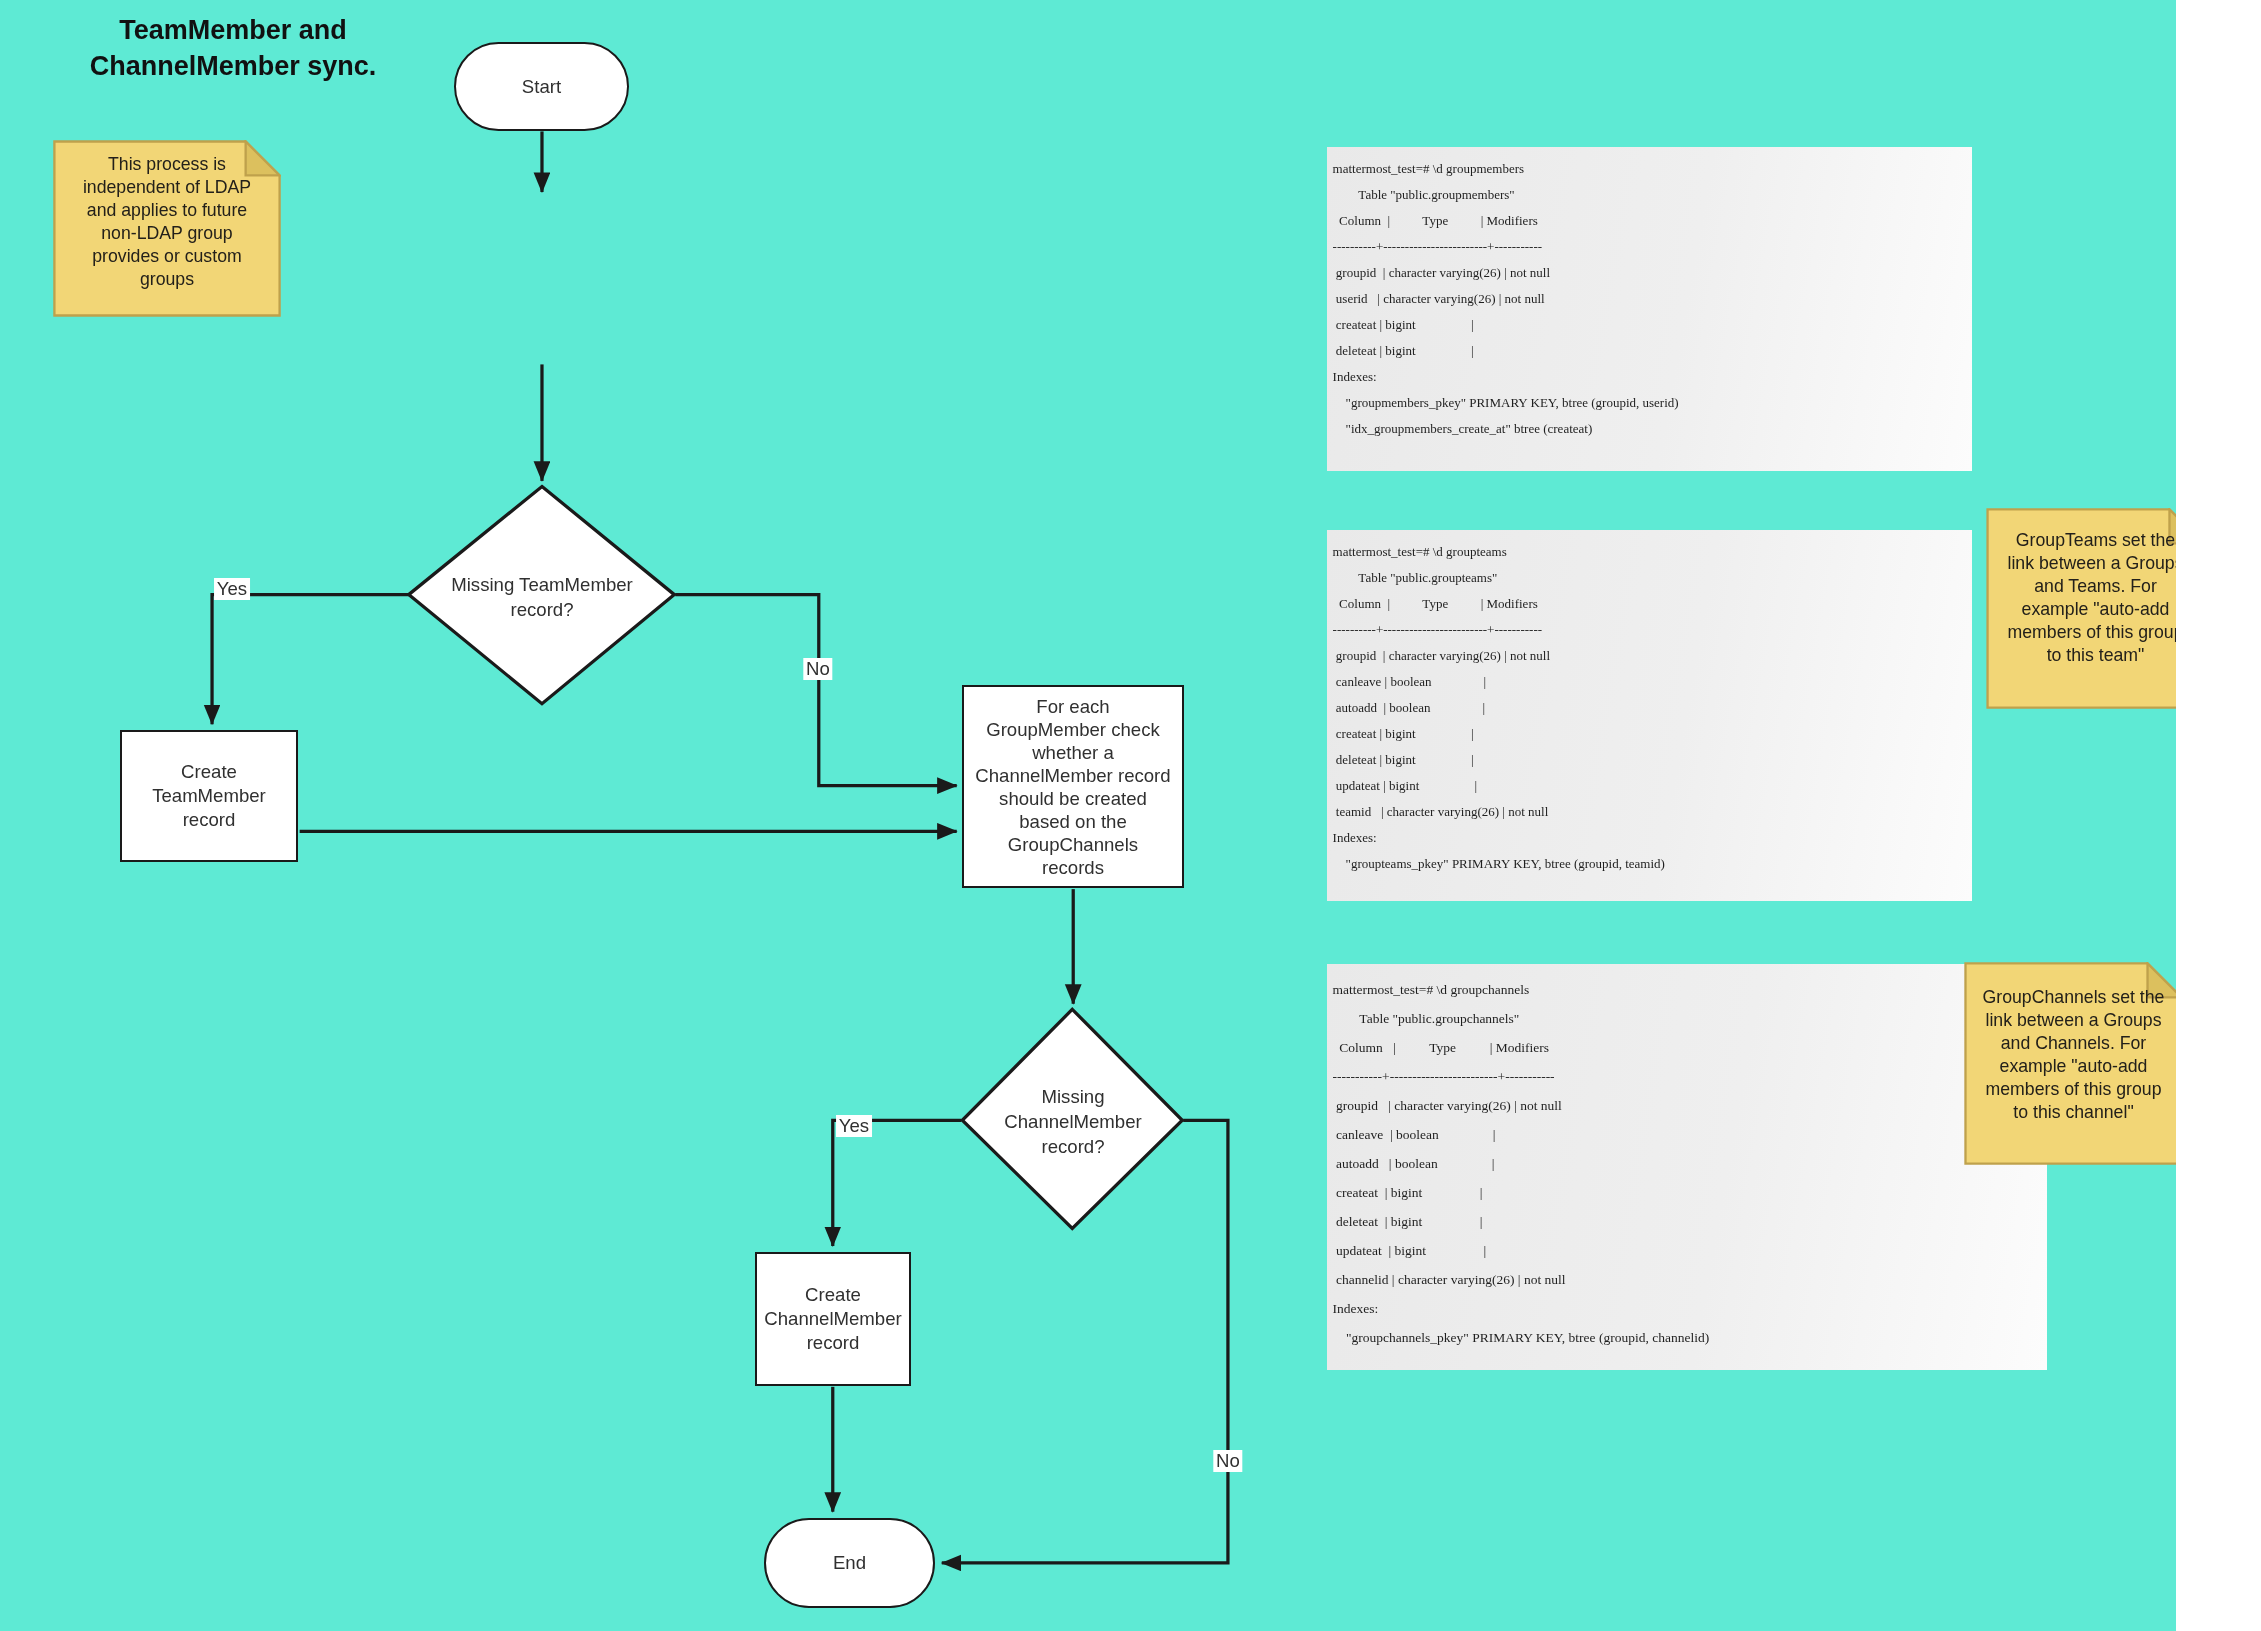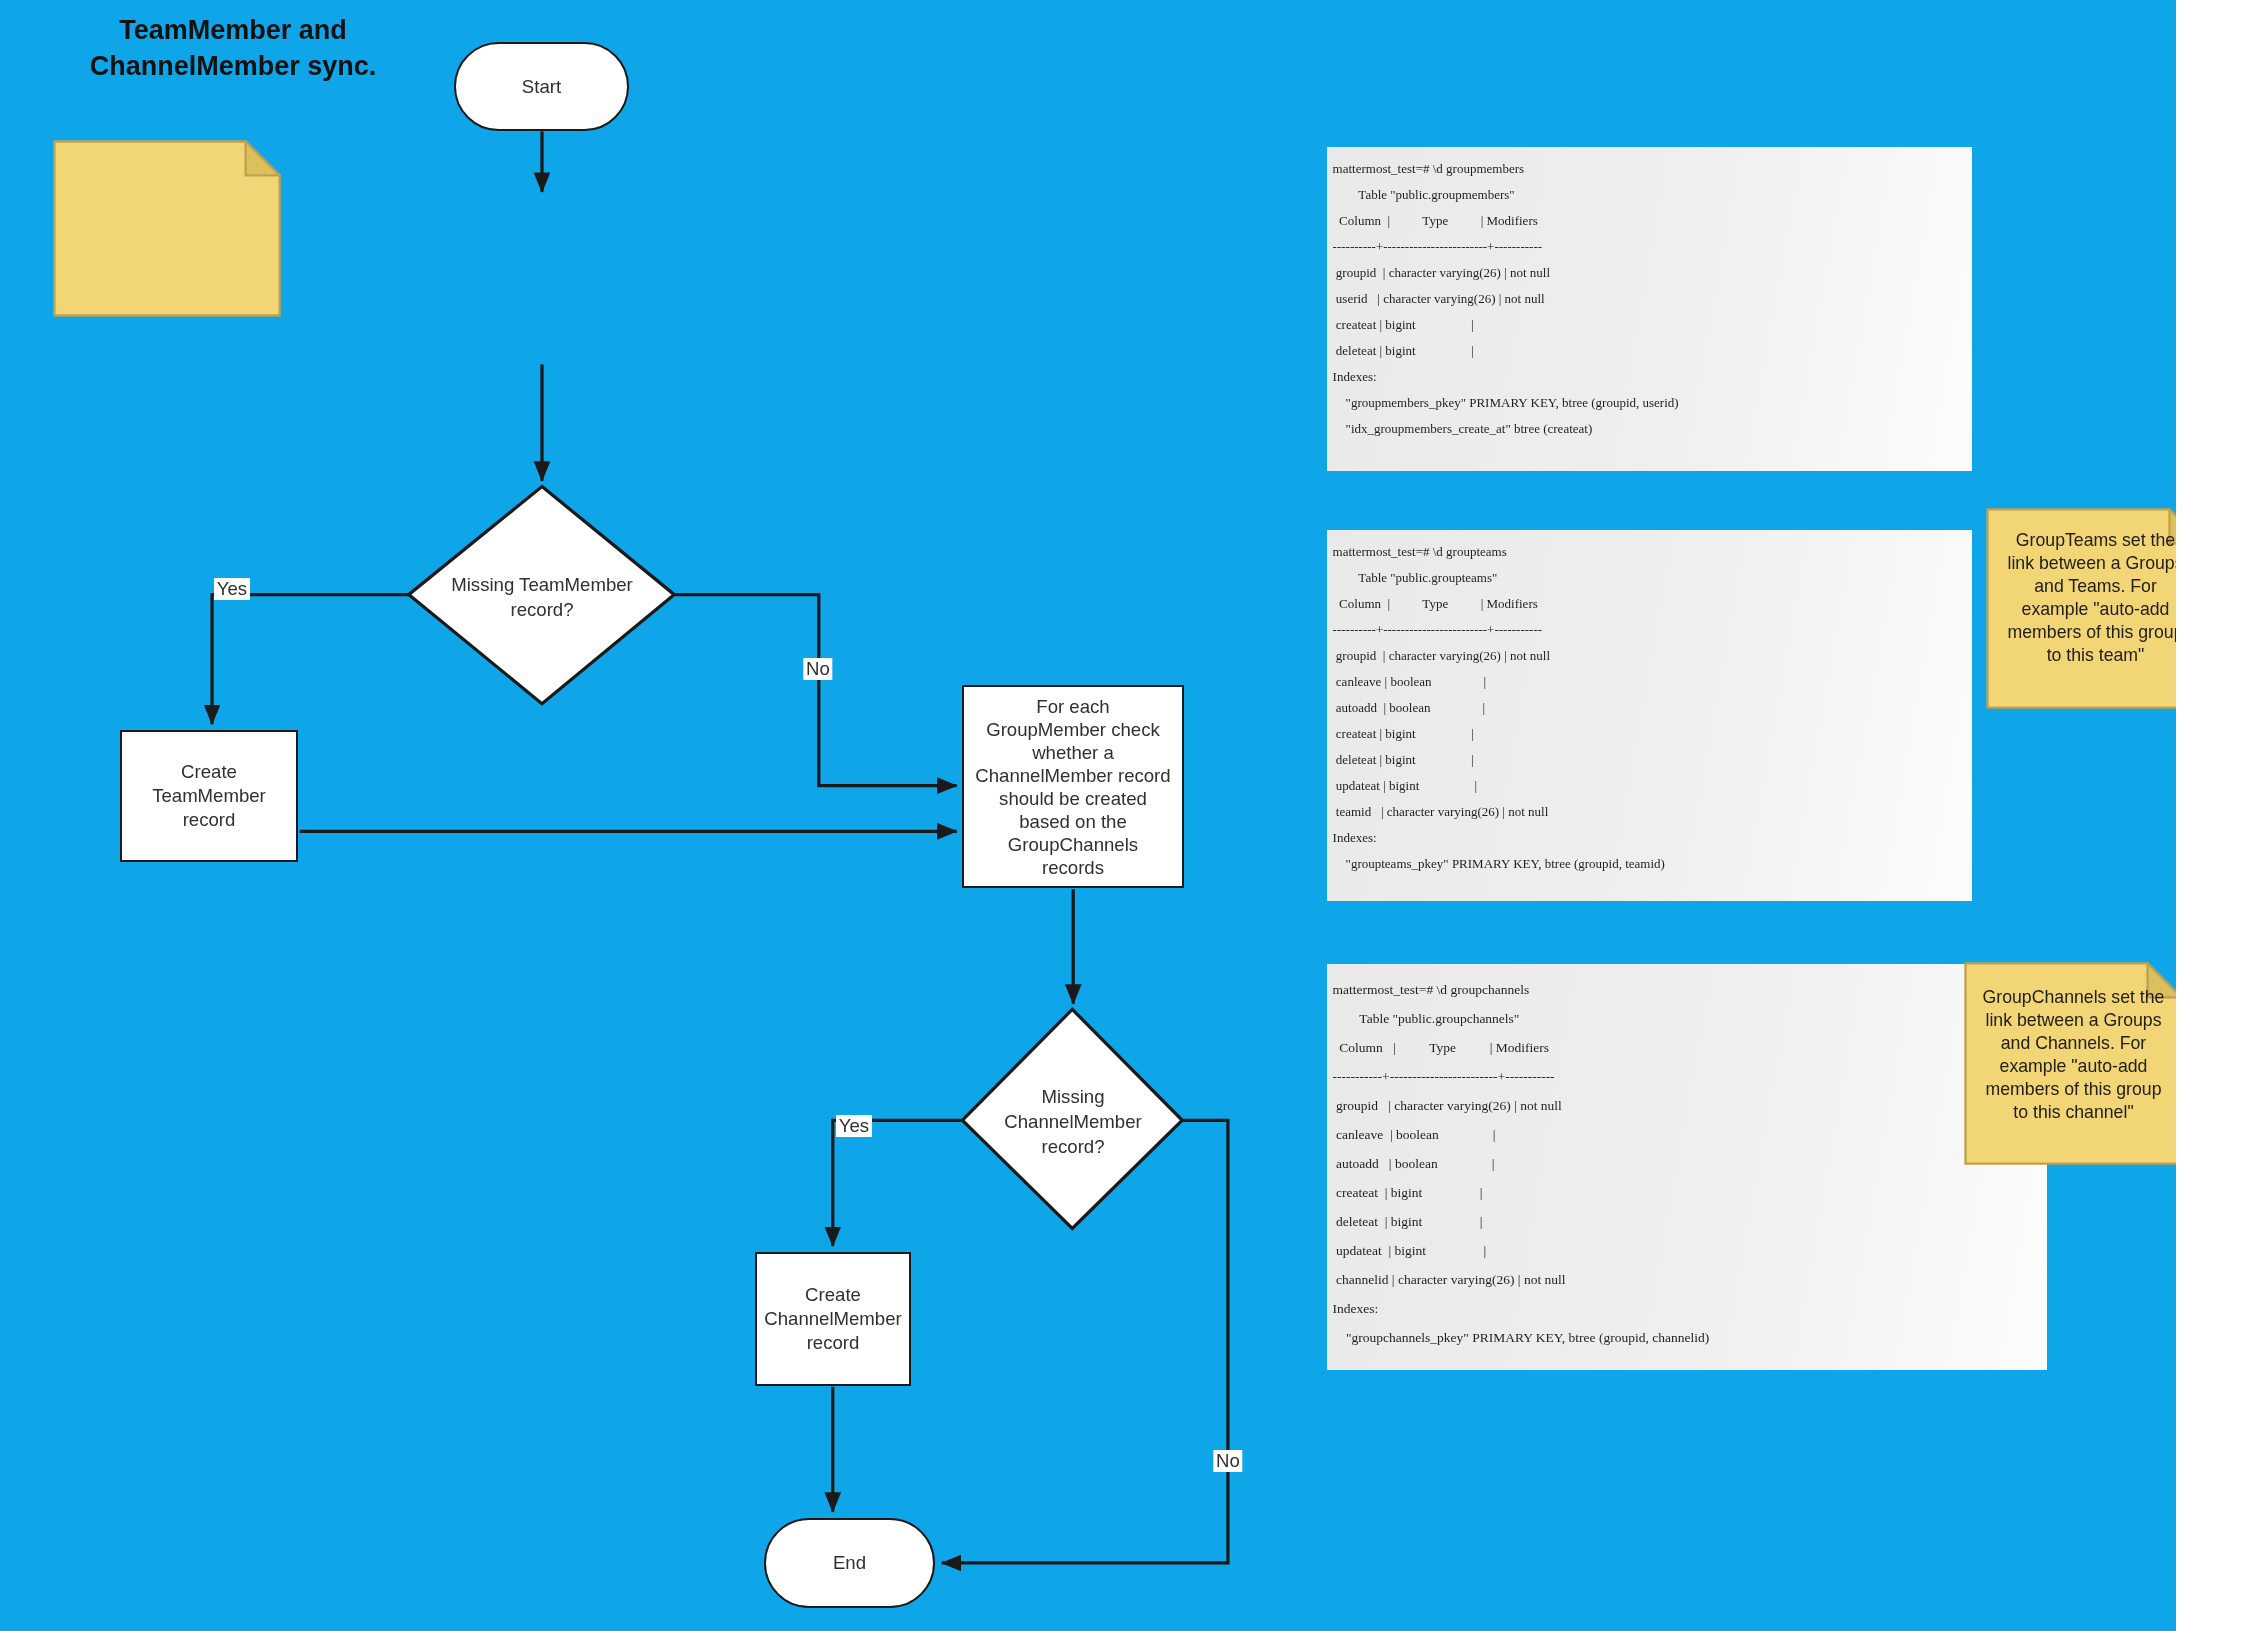--- a/index.html
+++ b/index.html
@@ -1,19 +1,19 @@
 <!DOCTYPE html>
 <html style="font-size:15px"><head>
 <meta charset="utf-8">
 <style>
   html,body{margin:0;padding:0;background:#ffffff;}
   .canvas{
     position:relative;
     width:2176px;height:1631px;
-    background:#0ea5e9;
+    background:#5eead4;
     font-family:"Liberation Sans", sans-serif;
     color:#2d2d2d;
     overflow:hidden;
   }
   svg.connectors{position:absolute;left:0;top:0;width:2262px;height:1631px;pointer-events:none;}
 
   .page-title{
     position:absolute;left:37px;top:13px;width:392px;
     font-size:27px;font-weight:bold;color:#111;
     text-align:center;white-space:pre-line;line-height:1.32;
@@ -84,20 +84,26 @@
   </svg>
 
   <div class="page-title">TeamMember and
 ChannelMember sync.</div>
 
   <div class="note" style="left:53px;top:140px;width:228px;height:177px;">
     <svg width="228" height="177" viewBox="0 0 245 190">
       <path d="M1.5,1.5 L207,1.5 L243.5,38 L243.5,188.5 L1.5,188.5 Z" fill="#f2d676" stroke="#bfa14c" stroke-width="2.5"></path>
       <path d="M207,1.5 L207,38 L243.5,38 Z" fill="#dcc05e" stroke="#bfa14c" stroke-width="2.5"></path>
     </svg>
+    <div class="note-text" style="font-size:17.7px;line-height:23px;">This process is
+independent of LDAP
+and applies to future
+non-LDAP group
+provides or custom
+groups</div>
   </div>
 
   <div class="shape terminator" style="left:454px;top:42px;width:175px;height:89px;">Start</div>
 
 
   <div class="diamond-label" style="left:408px;top:545px;width:268px;height:103px;">Missing TeamMember
 record?</div>
 
   <div class="shape" style="left:120px;top:730px;width:178px;height:132px;">Create
 TeamMember

